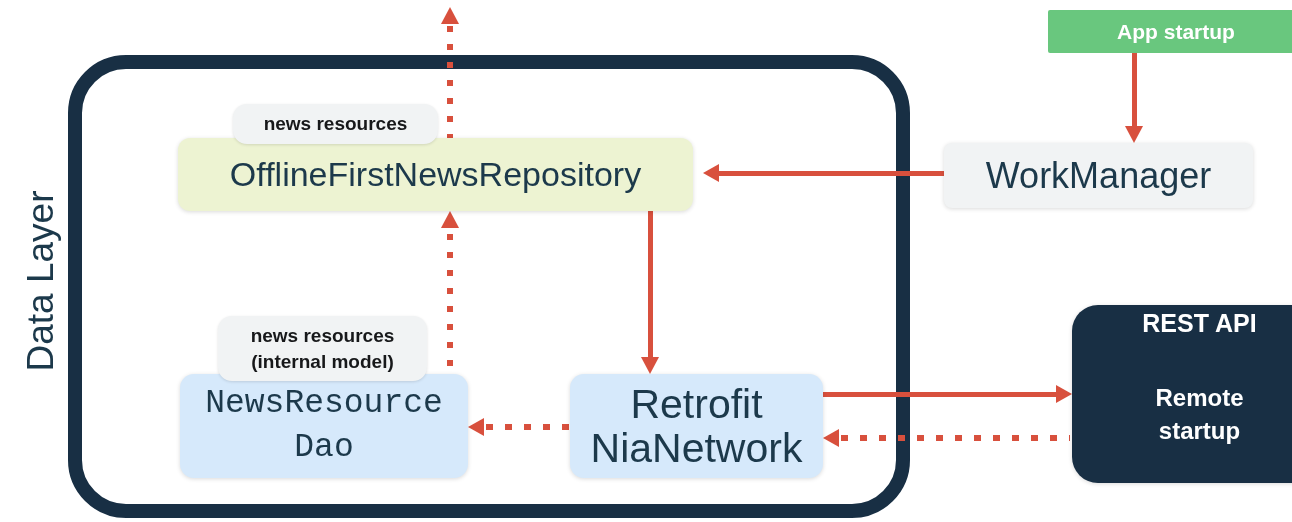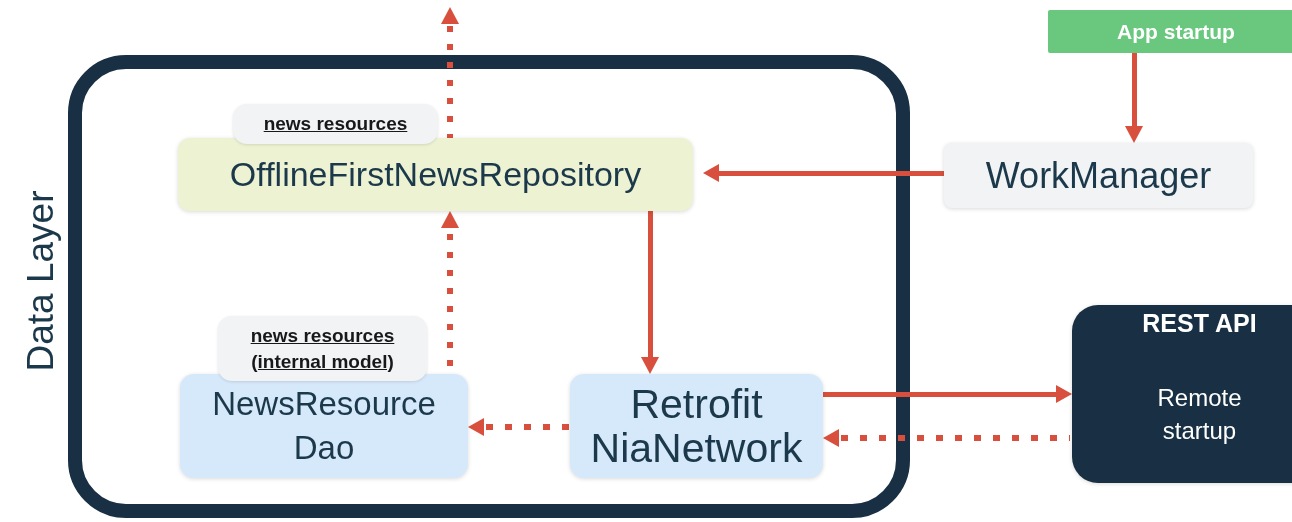--- a/index.html
+++ b/index.html
@@ -39,38 +39,37 @@
   }
   
   .node{
     position:absolute;box-sizing:border-box;
     display:flex;flex-direction:column;align-items:center;justify-content:center;
     color:var(--navy-text);
     box-shadow:0 1px 4px rgba(0,0,0,0.15);
     text-align:center;
   }
   .node-repo{left:178px;top:138px;width:515px;height:73px;background:var(--lime);border-radius:12px;font-size:34px;}
-  .node-dao{left:180px;top:374px;width:288px;height:104px;background:var(--blue);border-radius:14px;font-size:33px;line-height:44px;}
+  .node-dao{left:180px;top:374px;width:288px;height:104px;background:var(--blue);border-radius:14px;font-size:33px;line-height:44px;font-family:Liberation Mono, monospace;}
   .node-network{left:570px;top:374px;width:253px;height:104px;background:var(--blue);border-radius:14px;font-size:41px;line-height:44px;}
   .node-workmanager{left:944px;top:143px;width:309px;height:65px;background:var(--chip);border-radius:8px;font-size:36px;}
   .node-appstartup{left:1048px;top:10px;width:256px;height:43px;background:var(--green);border-radius:2px;
     font-size:21px;font-weight:bold;color:var(--white);box-shadow:none;}
   .node-remote{left:1072px;top:305px;width:255px;height:178px;background:var(--navy);border-radius:26px;
     color:var(--white);justify-content:flex-start;}
   .remote-title{font-size:25px;font-weight:bold;line-height:36px;}
-  .remote-sub{margin-top:40px;font-size:24px;font-weight:normal;line-height:33px;}
+  .remote-sub{margin-top:40px;font-size:24px;font-weight:bold;line-height:33px;}
   
   .chip{
     position:absolute;box-sizing:border-box;background:var(--chip);border-radius:14px;
     color:var(--chip-text);font-weight:bold;font-size:19px;text-align:center;
     display:flex;flex-direction:column;justify-content:center;
     box-shadow:0 1px 3px rgba(0,0,0,0.12);
     line-height:26px;
     z-index:5;
-    text-decoration:underline;
   }
   .chip-news{left:233px;top:104px;width:205px;height:40px;}
   .chip-internal{left:218px;top:316px;width:209px;height:65px;}
   
   .hline{position:absolute;height:5px;background:var(--red);}
   .vline{position:absolute;width:5px;background:var(--red);}
   .vdots{position:absolute;width:6px;background:repeating-linear-gradient(to bottom,var(--red) 0 6px,transparent 6px 18px);}
   .hdots{position:absolute;height:6px;background:repeating-linear-gradient(to right,var(--red) 0 7px,transparent 7px 19px);}
   .head{position:absolute;width:0;height:0;}
   .head-up{border-left:9px solid transparent;border-right:9px solid transparent;border-bottom:17px solid var(--red);}

